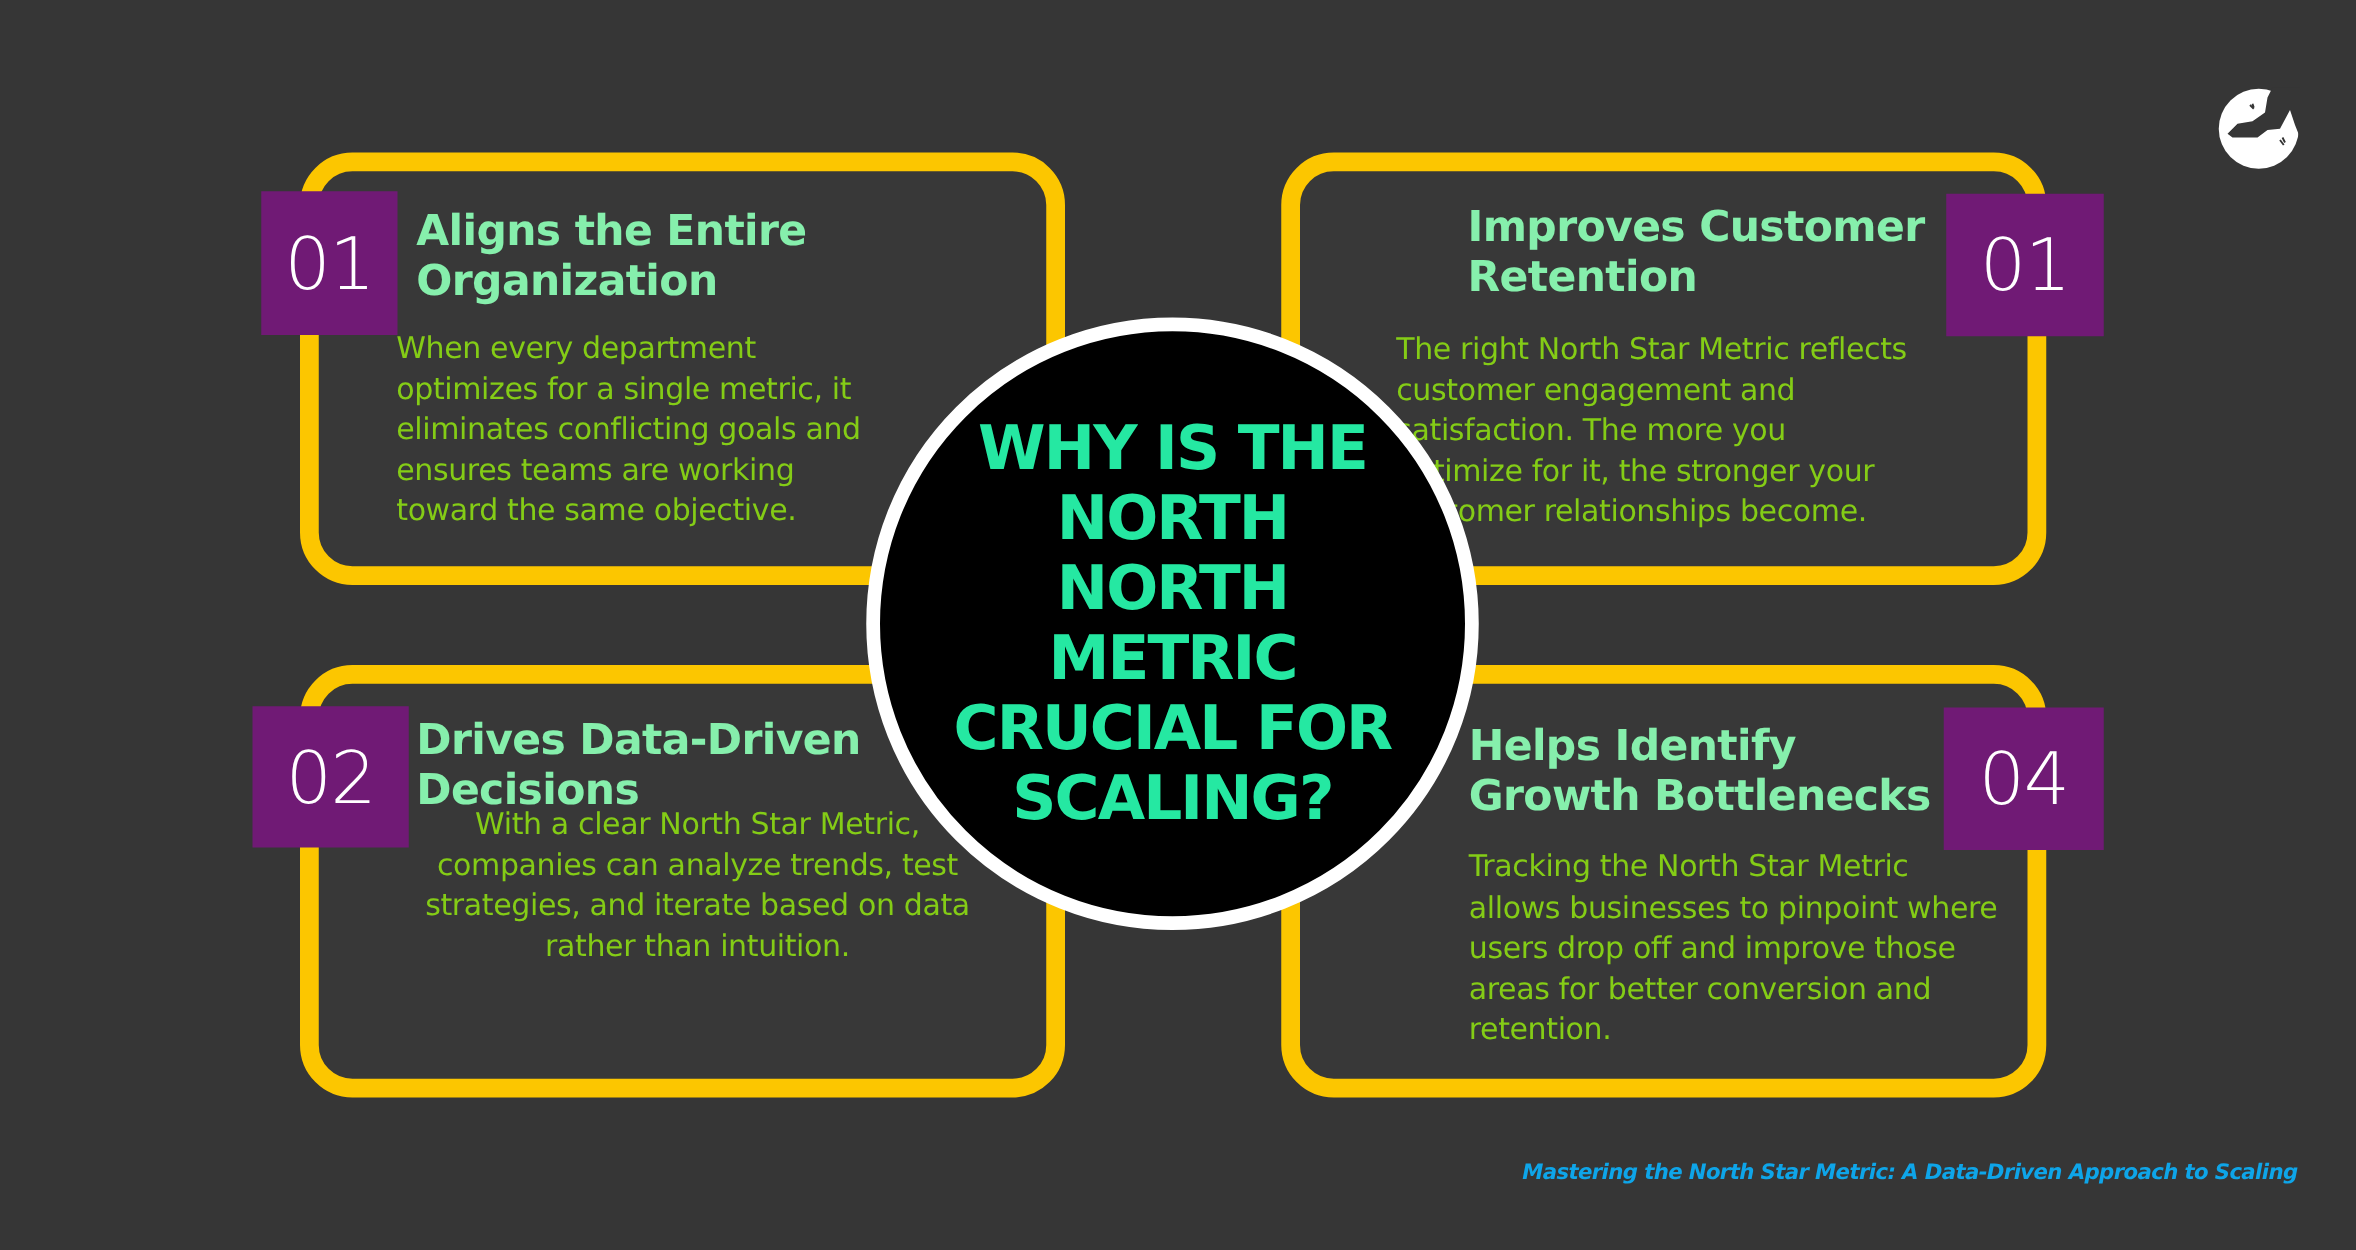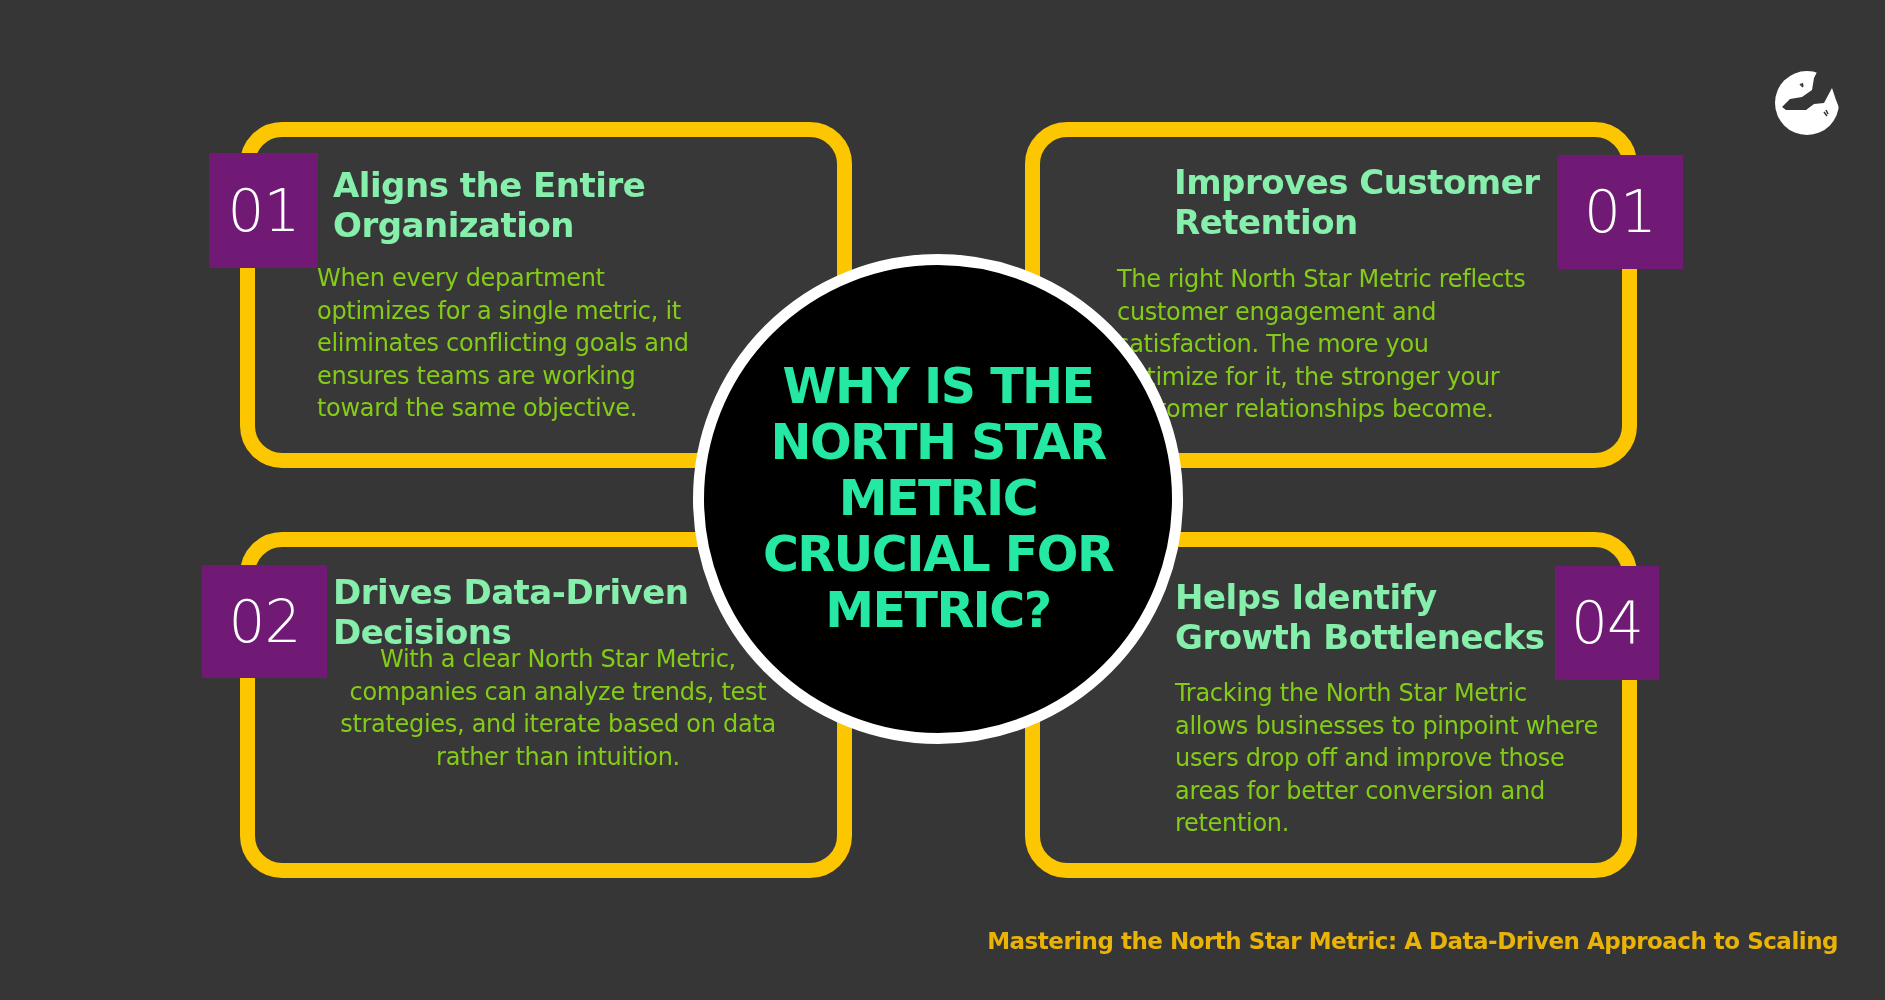--- a/index.html
+++ b/index.html
@@ -3,21 +3,21 @@
 <meta charset="utf-8">
 <style>
   html, body { margin:0; padding:0; }
   body { width:1885px; height:1000px; background:#363636; position:relative; overflow:hidden; font-family:"Liberation Sans", sans-serif; }
   .card { position:absolute; border:15px solid #fcc600; border-radius:42px; background:#383838; box-sizing:border-box; }
   .num { position:absolute; background:#701a75; color:#fff; font-family:"DejaVu Sans", sans-serif; font-size:58px; font-weight:300; display:flex; align-items:center; justify-content:center; letter-spacing:-1px; }
   .title { position:absolute; color:#86efac; font-family:"DejaVu Sans", sans-serif; font-weight:bold; font-size:34px; line-height:40px; letter-spacing:-0.5px; }
   .body { position:absolute; color:#84cc16; font-family:"DejaVu Sans", sans-serif; font-size:24px; line-height:32.5px; letter-spacing:-0.3px; }
   .circle { position:absolute; left:693px; top:254px; width:490px; height:490px; border-radius:50%; background:#000; border:11px solid #fff; box-sizing:border-box; display:flex; align-items:center; justify-content:center; }
   .circle-text { color:#25e8a2; font-family:"DejaVu Sans", sans-serif; font-weight:bold; font-size:49px; line-height:56px; text-align:center; width:380px; letter-spacing:-1.5px; }
-  .footer { position:absolute; right:47px; top:928px; color:#eab308; font-family:"DejaVu Sans", sans-serif; font-weight:bold; font-size:23px; letter-spacing:-0.5px; }
+  .footer { position:absolute; right:47px; top:928px; color:#0ea5e9; font-family:"DejaVu Sans", sans-serif; font-weight:bold; font-size:17px; letter-spacing:-0.5px;font-style:italic; }
   .logo { position:absolute; left:1774px; top:70px; width:66px; height:66px; }
 </style>
 </head>
 <body>
 
 <div class="card" style="left:240px; top:122px; width:612px; height:346px;"></div>
 <div class="num" style="left:209px; top:153px; width:109px; height:115px;">01</div>
 <div class="title" style="left:333px; top:165px; width:330px;">Aligns the Entire Organization</div>
 <div class="body" style="left:317px; top:262px; width:400px;">When every department optimizes for a single metric, it eliminates conflicting goals and ensures teams are working toward the same objective.</div>
 
@@ -25,26 +25,26 @@
 <div class="num" style="left:202px; top:565px; width:125px; height:113px;">02</div>
 <div class="title" style="left:333px; top:572px; width:380px;">Drives Data-Driven Decisions</div>
 <div class="body" style="left:318px; top:643px; width:480px;text-align:center;">With a clear North Star Metric, companies can analyze trends, test strategies, and iterate based on data rather than intuition.</div>
 
 <div class="card" style="left:1025px; top:122px; width:612px; height:346px;"></div>
 <div class="num" style="left:1557px; top:155px; width:126px; height:114px;">01</div>
 <div class="title" style="left:1174px; top:162px; width:380px;">Improves Customer Retention</div>
 <div class="body" style="left:1117px; top:263px; width:410px;">The right North Star Metric reflects customer engagement and satisfaction. The more you optimize for it, the stronger your customer relationships become.</div>
 
 <div class="card" style="left:1025px; top:532px; width:612px; height:346px;"></div>
-<div class="num" style="left:1555px; top:566px; width:104px; height:114px;">04</div>
+<div class="num" style="left:1555px; top:566px; width:128px; height:114px;">04</div>
 <div class="title" style="left:1175px; top:577px; width:380px;">Helps Identify Growth Bottlenecks</div>
 <div class="body" style="left:1175px; top:677px; width:430px;">Tracking the North Star Metric allows businesses to pinpoint where users drop off and improve those areas for better conversion and retention.</div>
 
 <div class="circle">
-  <div class="circle-text">WHY IS THE NORTH STAR METRIC CRUCIAL FOR METRIC?</div>
+  <div class="circle-text">WHY IS THE NORTH NORTH METRIC CRUCIAL FOR SCALING?</div>
 </div>
 
 <div class="logo">
   <svg width="66" height="66" viewBox="0 0 66 66">
     <circle cx="33" cy="33" r="32" fill="#ffffff"></circle>
     <path d="M40 8 L38 20 L28 27 L16 29 L8 37 L12 40 L32 40 L40 34 L50 33 L58 18 L62 30 L66 40 L66 0 L44 0 Z" fill="#363636"></path>
     <path d="M26 14 l3 3 m-1 -4 l1 3" stroke="#363636" stroke-width="1.5"></path>
     <path d="M52 40 l2 4 m-4 -2 l3 4" stroke="#363636" stroke-width="1.5"></path>
   </svg>
 </div>

